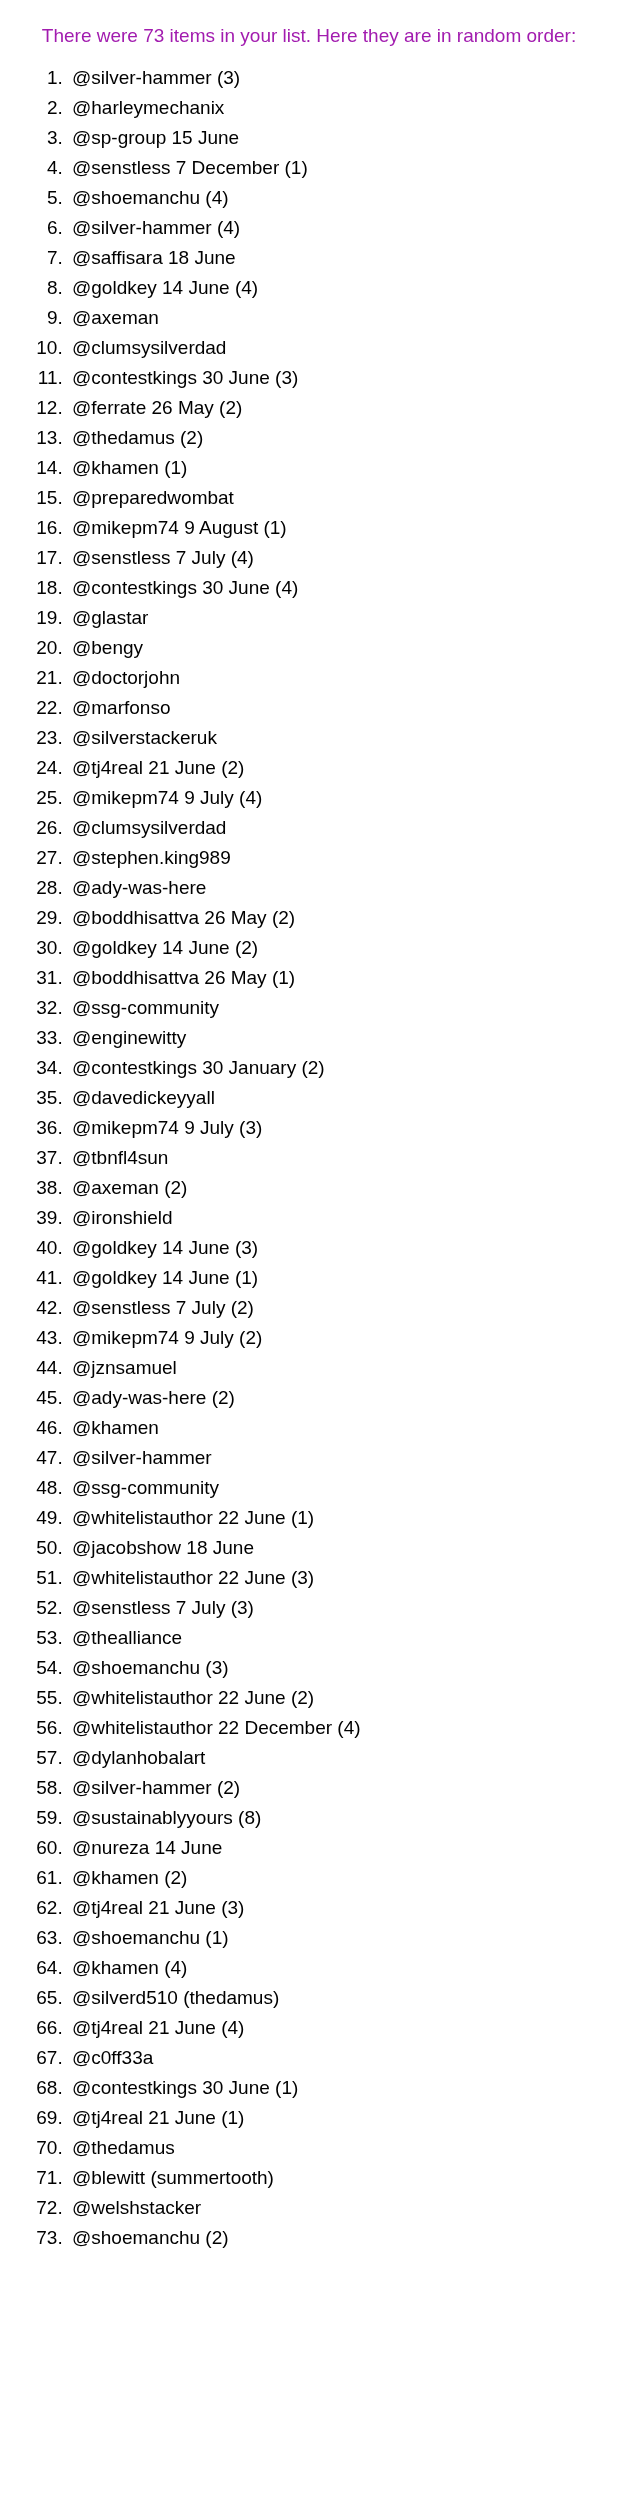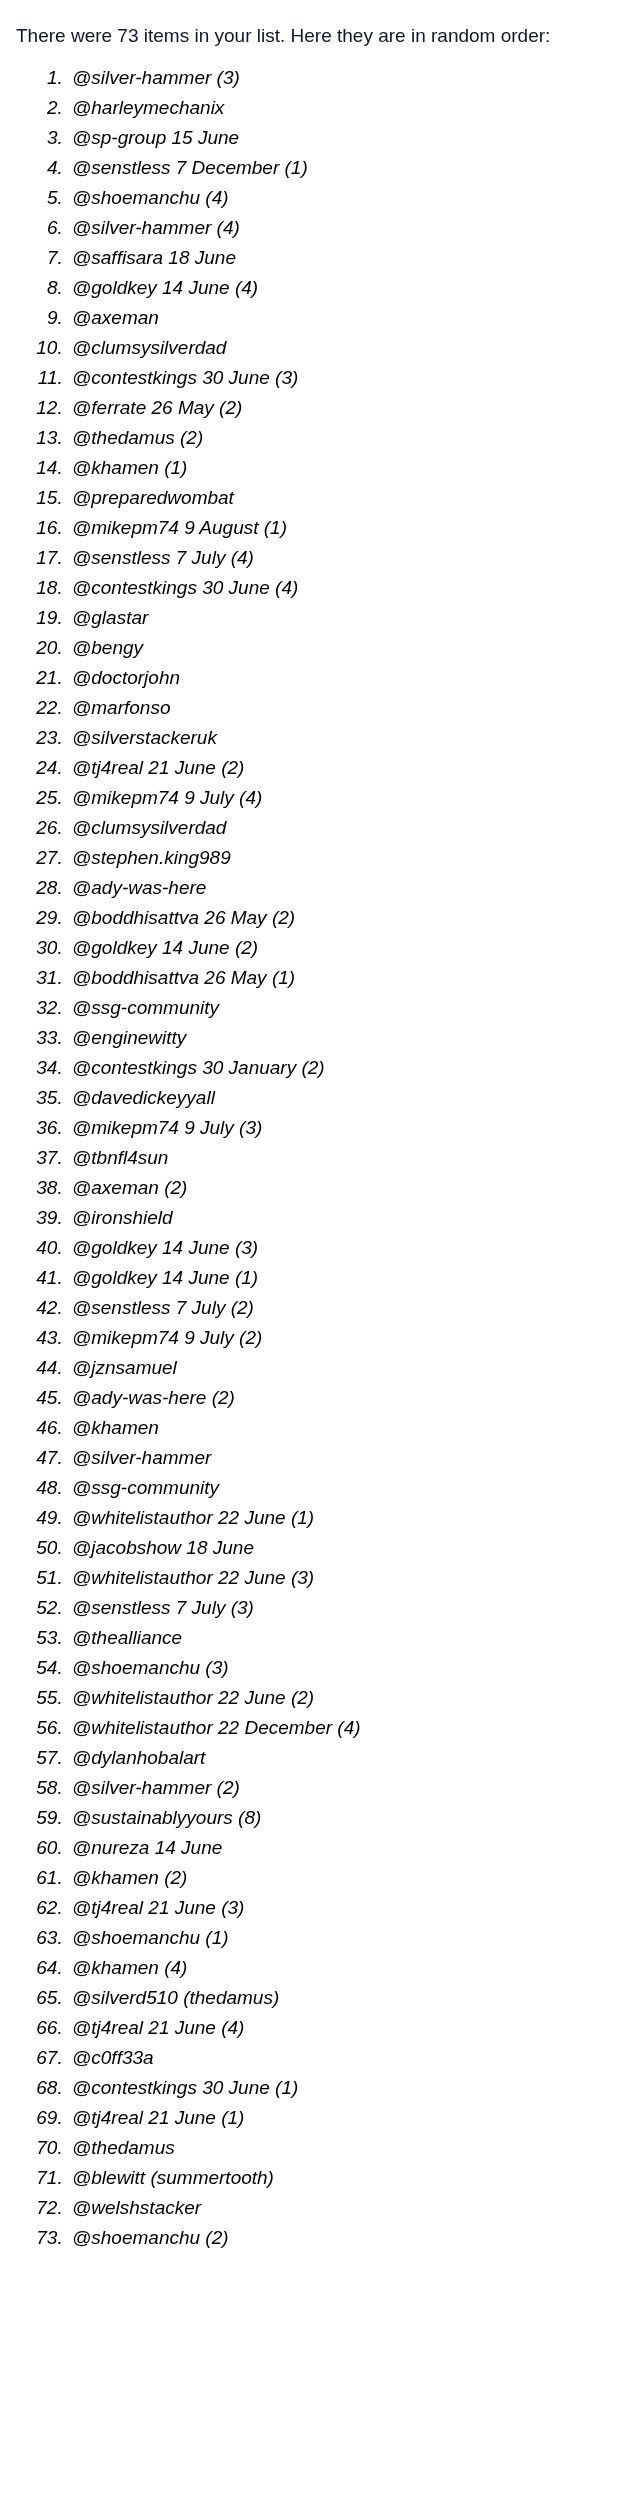--- a/index.html
+++ b/index.html
@@ -26,30 +26,30 @@
     margin: 0;
     padding: 14px 0 0 8px;
     line-height: 1.1;
     letter-spacing: 0.2px;
   }
   .intro {
     font-size: 19px;
     line-height: 26px;
     margin: 0;
     padding: 23px 30px 0 8px;
-    color: #0f172a;
+    color: #a21caf;
+    text-align: center;
   }
   ol.result-list {
     margin: 14px 0 0 0;
     padding-left: 60px;
     font-size: 19px;
     line-height: 30px;
     list-style-position: outside;
     list-style-type: decimal;
-    font-style: italic;
   }
   ol.result-list li {
     padding-left: 4px;
     white-space: nowrap;
   }
 </style>
 </head>
 <body>
 
 <div class="page">

